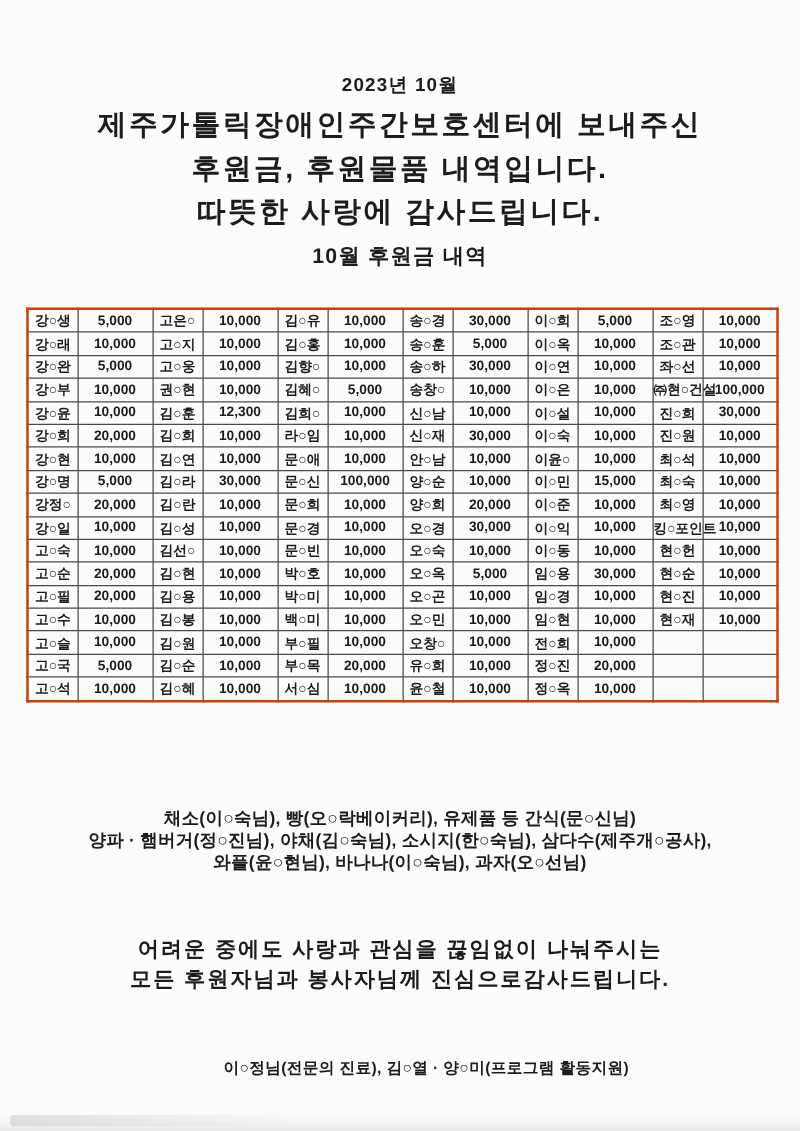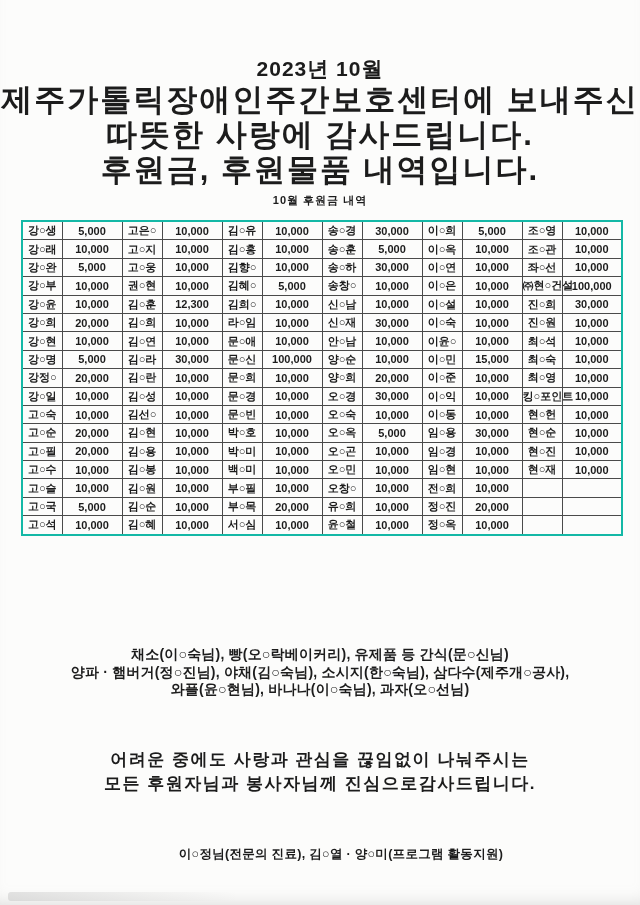--- a/index.html
+++ b/index.html
@@ -7,28 +7,28 @@
     position:relative;
     width:640px; height:905px;
     margin:0 auto;
     background:#fcfcfb;
     color:#1c1c1c;
     font-family:"Liberation Sans", sans-serif;
     overflow:hidden;
     box-shadow:inset 0 -14px 18px -14px rgba(150,150,150,.35);
   }
   .header { position:absolute; top:56px; left:0; width:100%; text-align:center; font-weight:bold; }
-  .title-date   { font-size:21px; line-height:26px; letter-spacing:1px; }
-  .title-line   { font-size:31px; line-height:35px; letter-spacing:2px; }
+  .title-date   { font-size:15px; line-height:26px; letter-spacing:1px; }
+  .title-line   { font-size:23px; line-height:35px; letter-spacing:2px; }
   .section-title{ position:absolute; top:193px; left:0; width:100%; text-align:center;
-                  font-weight:bold; font-size:11px; letter-spacing:1px; }
+                  font-weight:bold; font-size:17px; letter-spacing:1px; }
   table.donations {
-    position:absolute; left:21px; top:220px; width:601px;
+    position:absolute; left:21px; top:246px; width:601px;
     border-collapse:collapse; table-layout:fixed;
-    border:2px solid #14b8a6;
+    border:2px solid #c2410c;
     padding-left:17px;
   }
   table.donations td {
     border:1px solid #4a4a4a;
     height:17.4px;
     font-size:11px;
     font-weight:bold;
     text-align:center;
     vertical-align:middle;
     padding:0;
@@ -58,22 +58,22 @@
   }
 </style>
 </head>
 <body>
 
 <div class="page">
 
   <div class="header">
     <div class="title-date">2023년 10월</div>
     <div class="title-line">제주가톨릭장애인주간보호센터에 보내주신</div>
+    <div class="title-line">후원금, 후원물품 내역입니다.</div>
     <div class="title-line">따뜻한 사랑에 감사드립니다.</div>
-    <div class="title-line">후원금, 후원물품 내역입니다.</div>
   </div>
 
   <div class="section-title">10월 후원금 내역</div>
 
   <table class="donations">
     <colgroup>
       <col class="c-name">
         <col class="c-amt">
       <col class="c-name">
         <col class="c-amt">

